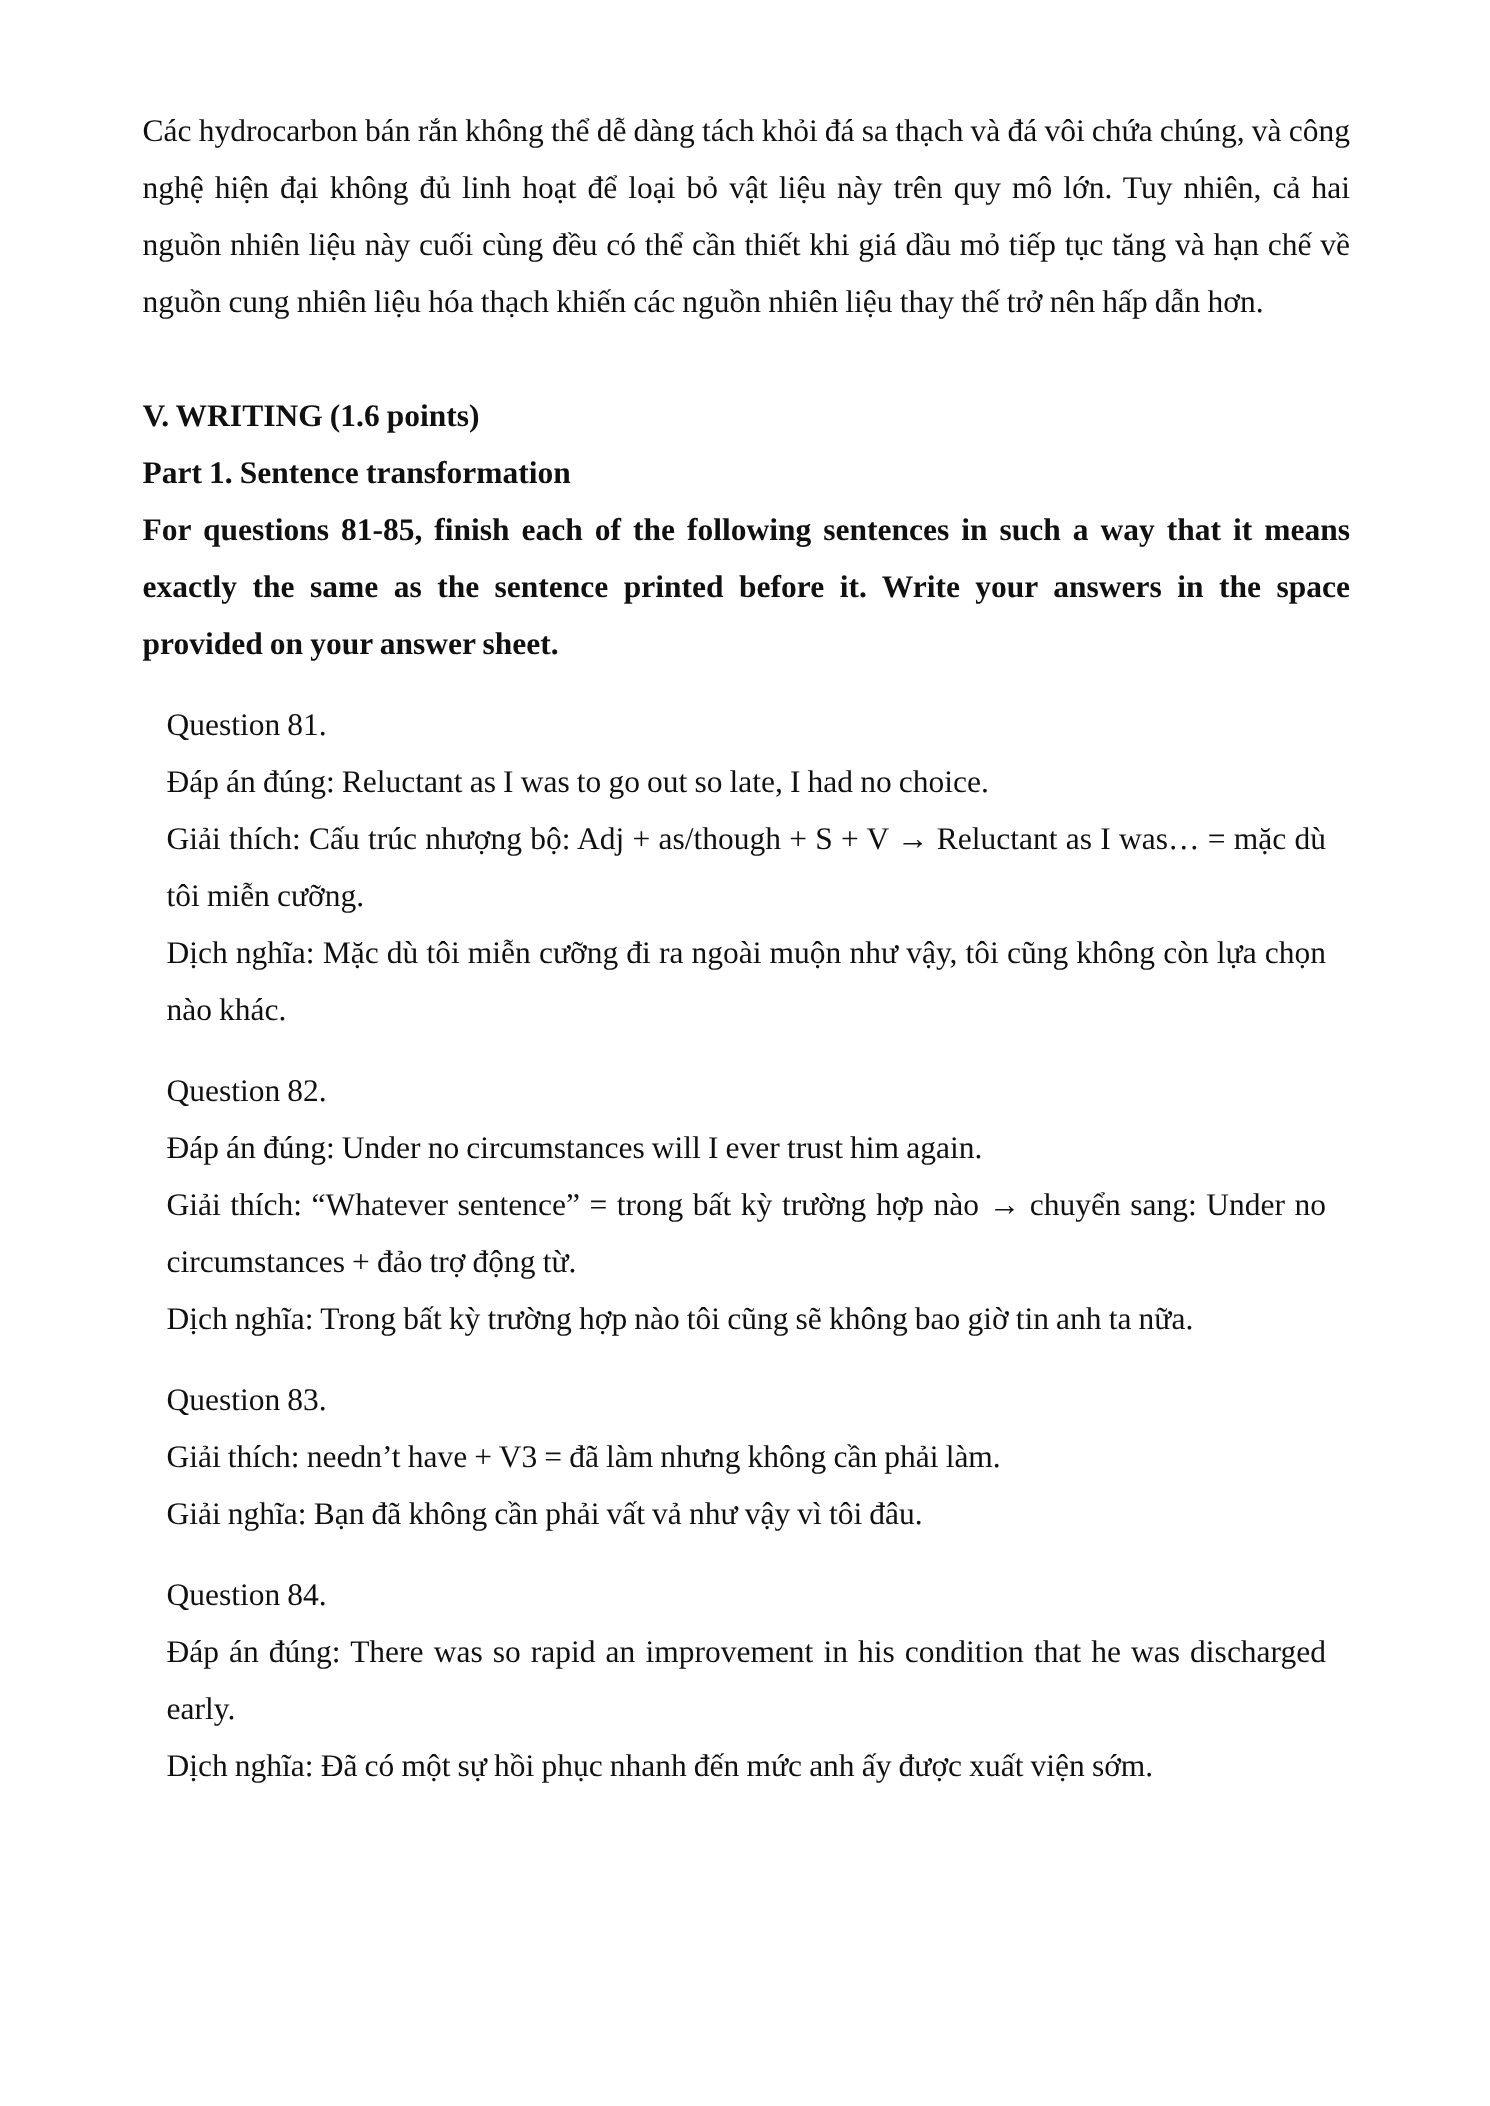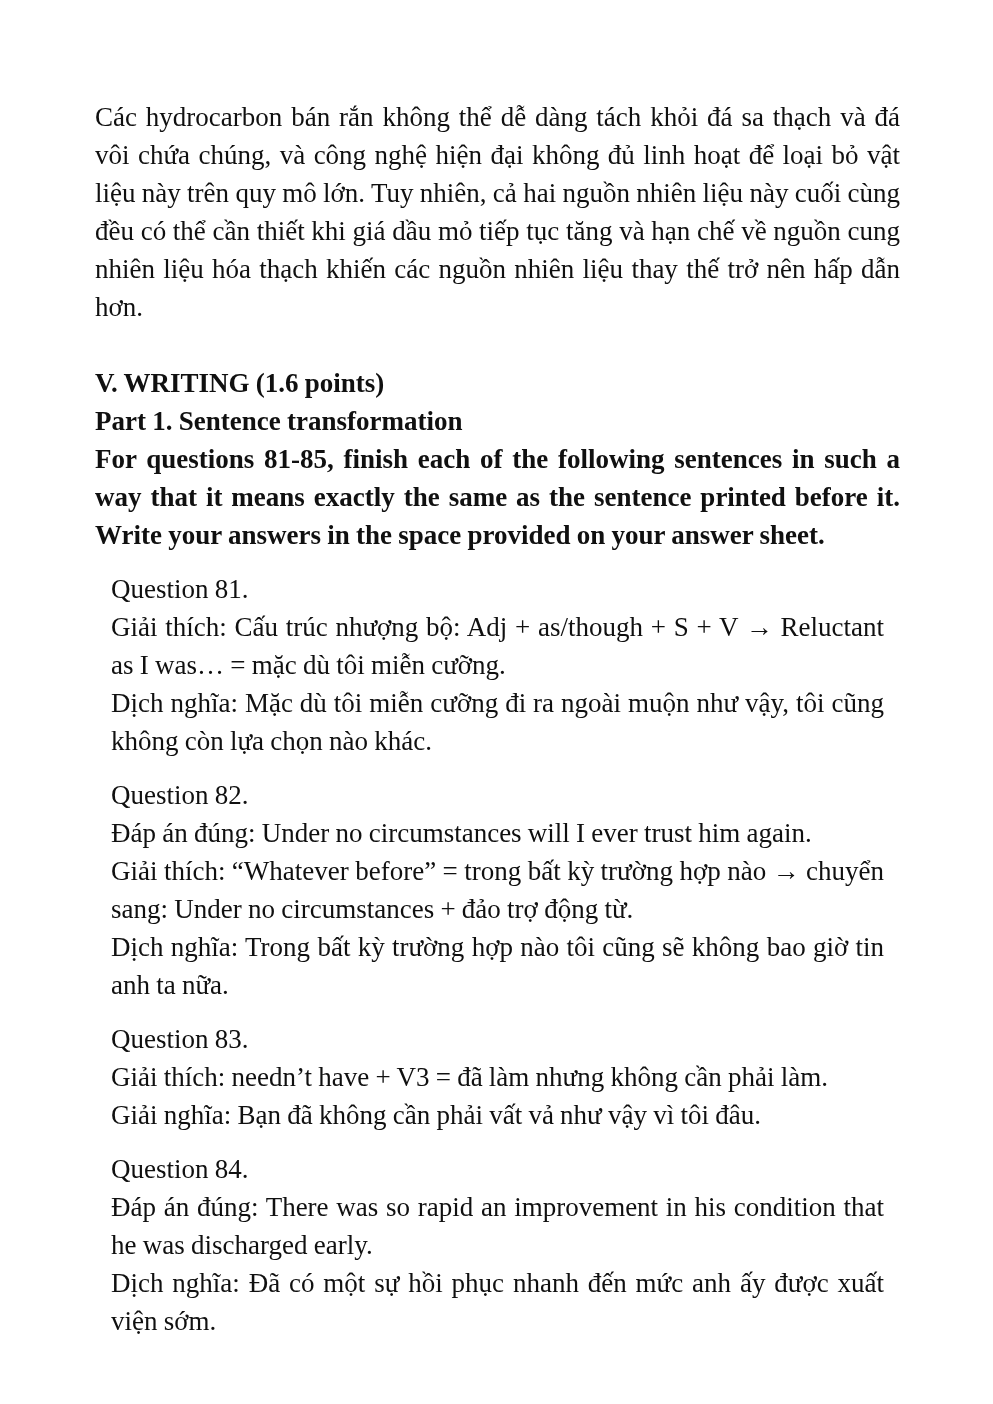--- a/index.html
+++ b/index.html
@@ -9,24 +9,24 @@
   }
   body {
     width: 993px;
     height: 1404px;
     overflow: hidden;
   }
   .page {
     box-sizing: border-box;
     width: 993px;
     height: 1404px;
-    padding: 98px 93px 0 95px;
+    padding: 68px 93px 0 95px;
     background: #ffffff;
     font-family: "Liberation Serif", "DejaVu Serif", serif;
-    font-size: 27px;
+    font-size: 21px;
     line-height: 38px;
     color: #101010;
     word-spacing: -0.5px;
   }
   .para {
     margin: 0;
     text-align: justify;
   }
   .bold {
     font-weight: bold;
@@ -46,28 +46,29 @@
   <p class="para">Các hydrocarbon bán rắn không thể dễ dàng tách khỏi đá sa thạch và đá vôi chứa chúng, và công nghệ hiện đại không đủ linh hoạt để loại bỏ vật liệu này trên quy mô lớn. Tuy nhiên, cả hai nguồn nhiên liệu này cuối cùng đều có thể cần thiết khi giá dầu mỏ tiếp tục tăng và hạn chế về nguồn cung nhiên liệu hóa thạch khiến các nguồn nhiên liệu thay thế trở nên hấp dẫn hơn.</p>
 
   <p class="para bold gap-above">V. WRITING (1.6 points)</p>
 
   <p class="para bold">Part 1. Sentence transformation</p>
 
   <p class="para bold">For questions 81-85, finish each of the following sentences in such a way that it means exactly the same as the sentence printed before it. Write your answers in the space provided on your answer sheet.</p>
 
   <div class="question-block">
     <p class="para">Question 81.</p>
+    <p class="para">Đáp án đúng: Reluctant as I was to go out so late, I had no choice.</p>
     <p class="para">Giải thích: Cấu trúc nhượng bộ: Adj + as/though + S + V → Reluctant as I was… = mặc dù tôi miễn cưỡng.</p>
     <p class="para">Dịch nghĩa: Mặc dù tôi miễn cưỡng đi ra ngoài muộn như vậy, tôi cũng không còn lựa chọn nào khác.</p>
   </div>
 
   <div class="question-block">
     <p class="para">Question 82.</p>
     <p class="para">Đáp án đúng: Under no circumstances will I ever trust him again.</p>
-    <p class="para">Giải thích: “Whatever before” = trong bất kỳ trường hợp nào → chuyển sang: Under no circumstances + đảo trợ động từ.</p>
+    <p class="para">Giải thích: “Whatever sentence” = trong bất kỳ trường hợp nào → chuyển sang: Under no circumstances + đảo trợ động từ.</p>
     <p class="para">Dịch nghĩa: Trong bất kỳ trường hợp nào tôi cũng sẽ không bao giờ tin anh ta nữa.</p>
   </div>
 
   <div class="question-block">
     <p class="para">Question 83.</p>
     <p class="para">Giải thích: needn’t have + V3 = đã làm nhưng không cần phải làm.</p>
     <p class="para">Giải nghĩa: Bạn đã không cần phải vất vả như vậy vì tôi đâu.</p>
   </div>
 
   <div class="question-block">

